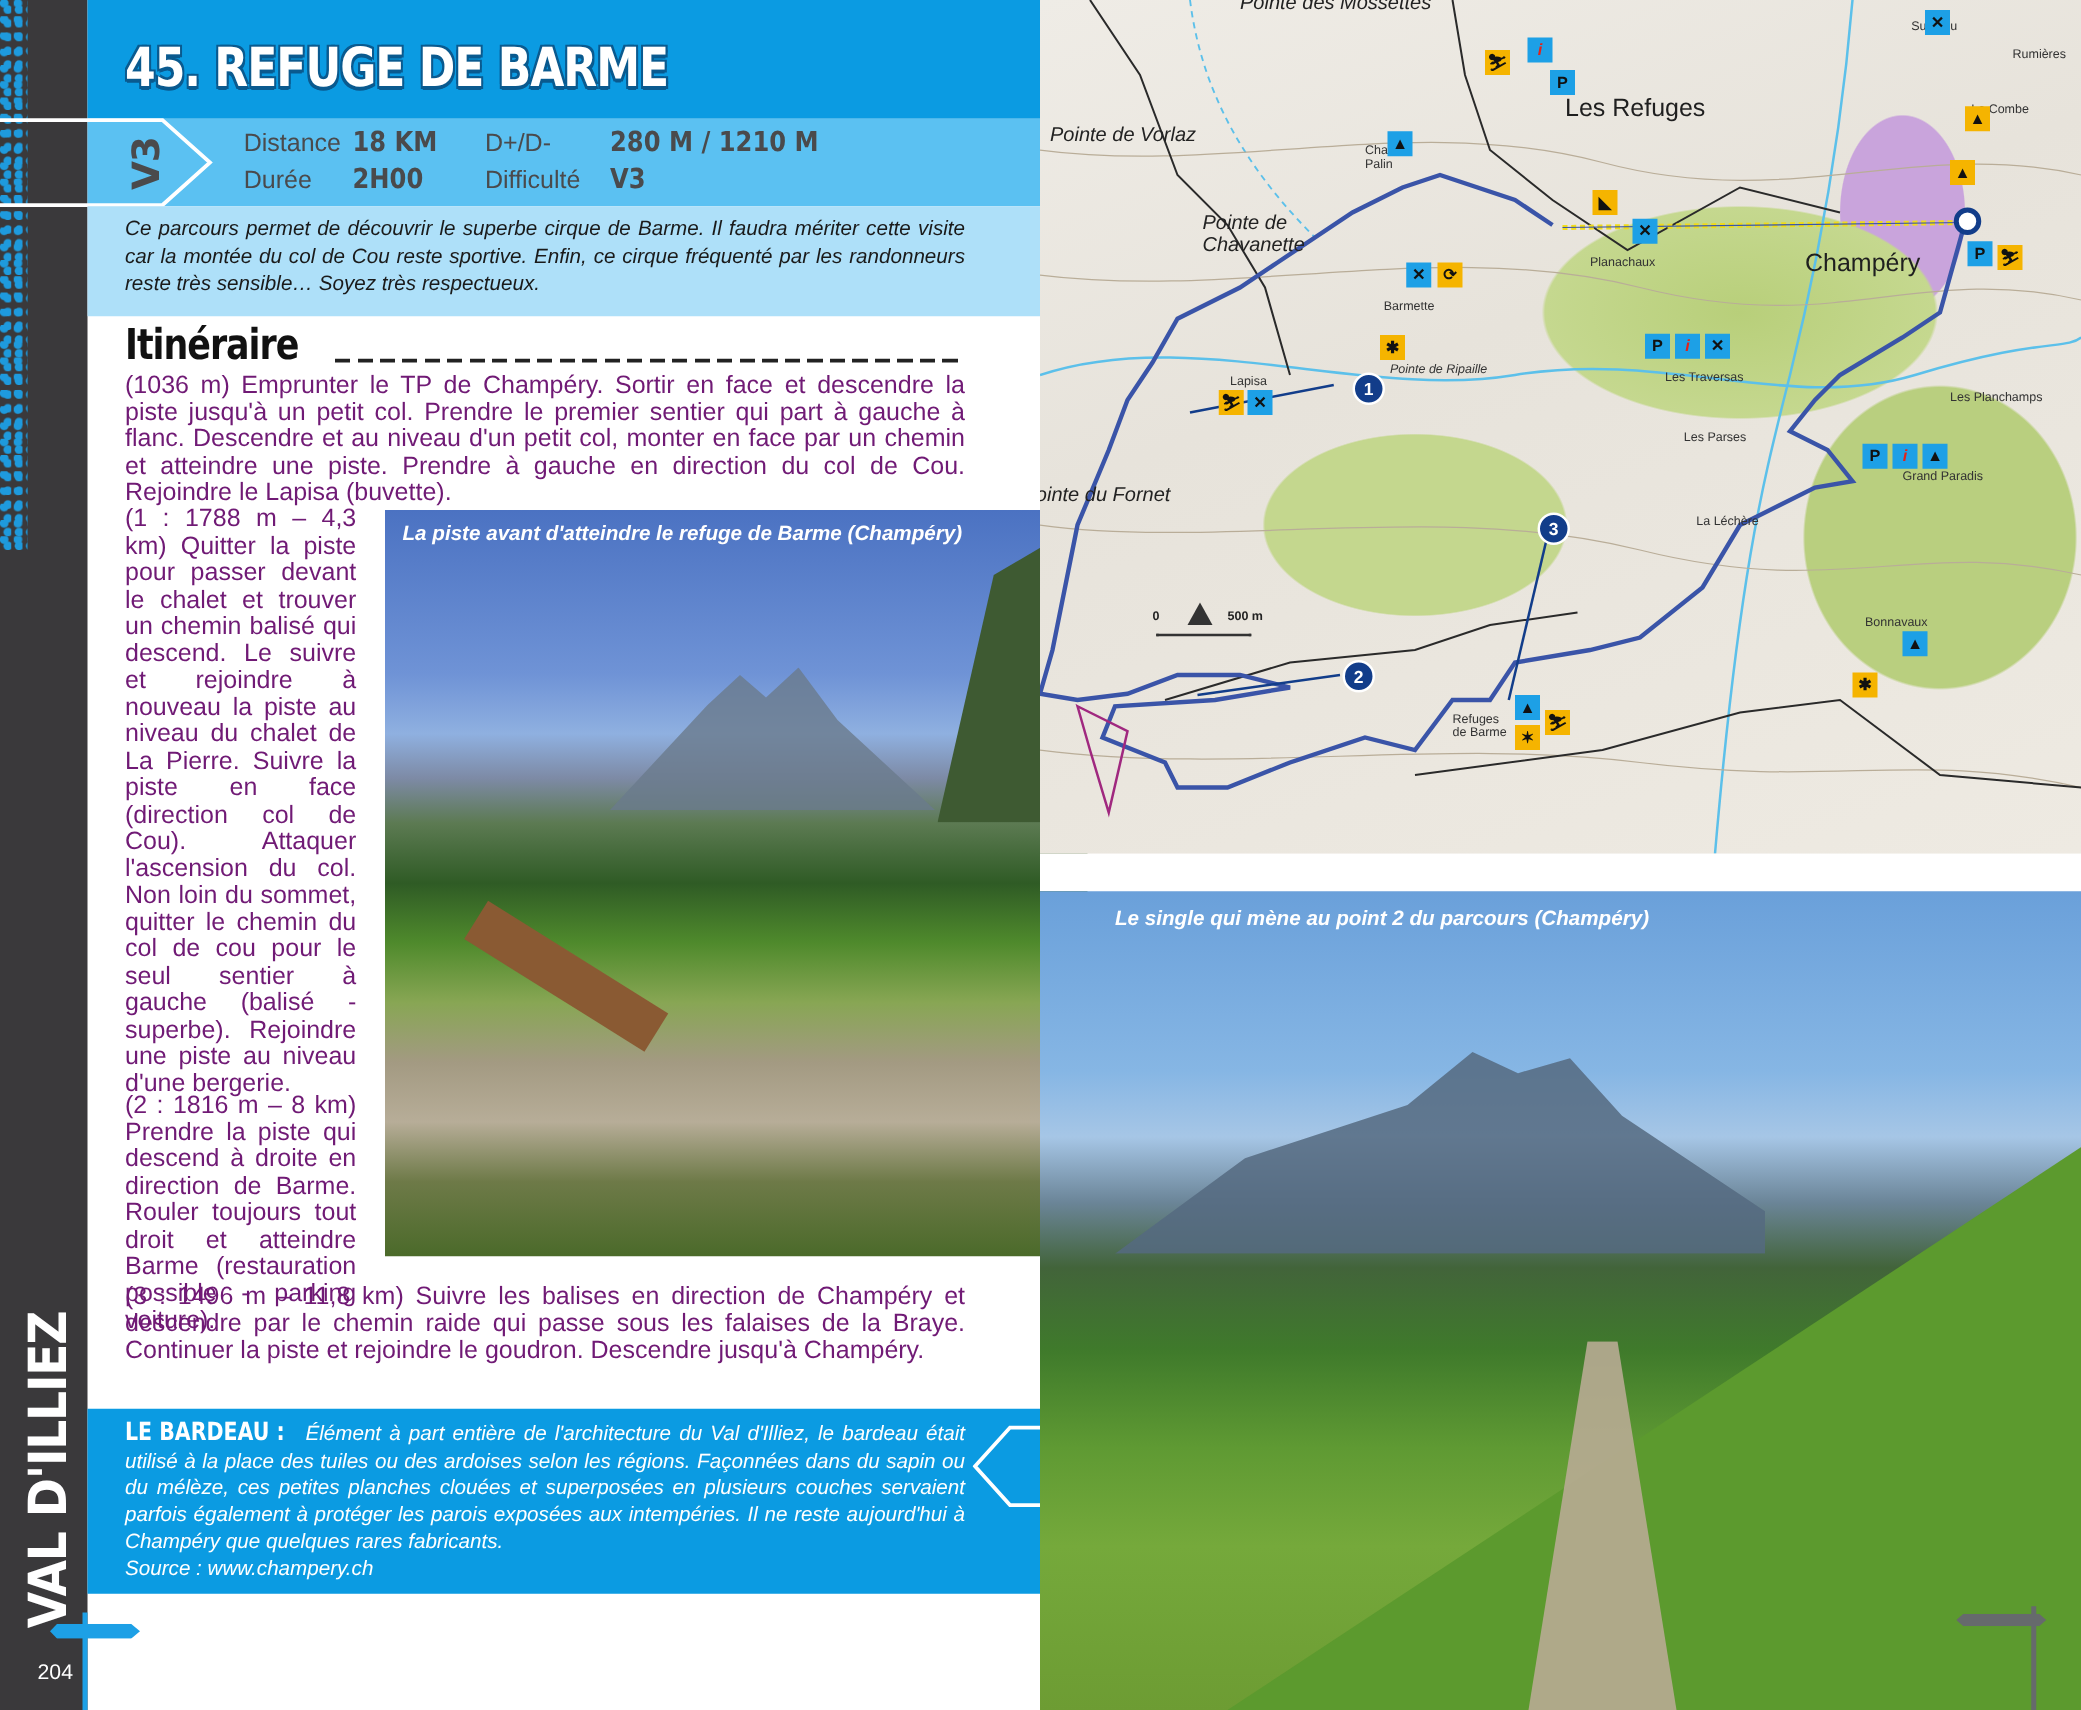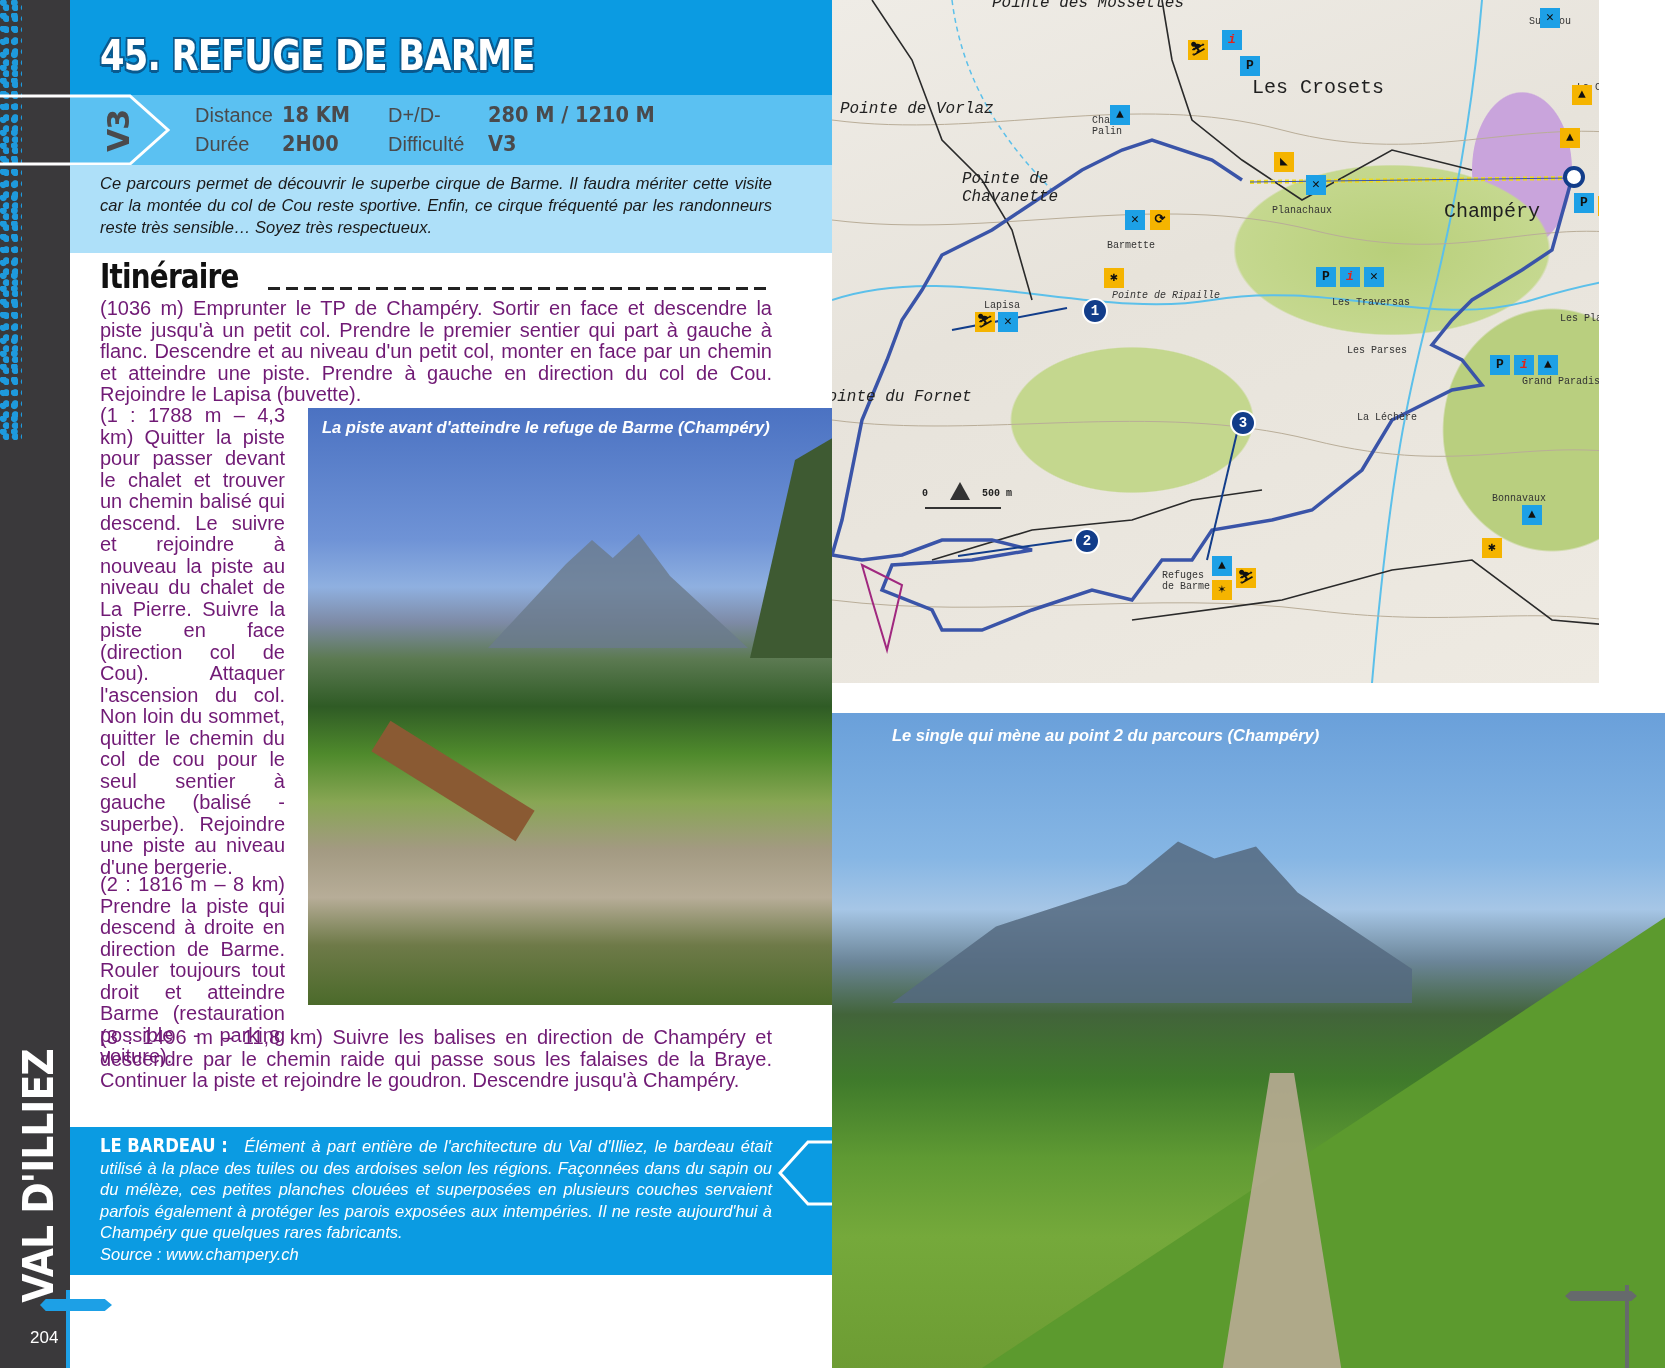--- a/index.html
+++ b/index.html
@@ -45,27 +45,27 @@
 
   
   .photo1 { position:absolute; left:308px; top:408px; width:562px; height:597px; overflow:hidden;
     background: linear-gradient(180deg, #4b72c2 0%, #6f93d6 22%, #8fb0e0 30%, #7d8aa5 36%, #5c7a52 42%, #2f5b25 50%, #4f8a2c 58%, #88a654 66%, #a39a82 74%, #b7ad98 82%, #6e7a48 90%, #4b6a2a 100%); }
   .photo1 .mtn { position:absolute; left:180px; top:120px; width:260px; height:120px; background:#6a7a8c; clip-path:polygon(0 100%, 30% 30%, 40% 10%, 48% 25%, 58% 5%, 70% 40%, 100% 100%); opacity:.8; }
   .photo1 .cliff { position:absolute; right:0; top:30px; width:150px; height:220px; background:#3e5a32; clip-path:polygon(20% 100%, 50% 10%, 75% 0, 100% 10%, 100% 100%); }
   .photo1 .bench { position:absolute; left:60px; top:355px; width:170px; height:36px; background:#8a5a33; transform:rotate(32deg); }
   .photo-caption { position:absolute; color:#ffffff; font-weight:bold; font-style:italic; font-size:16.5px; white-space:nowrap; }
   .cap1 { left:14px; top:10px; }
 
-  .map { position:absolute; left:832px; top:0; width:767px; height:683px; overflow:hidden;
+  .map { position:absolute; left:832px; top:0; width:833px; height:683px; overflow:hidden;
     background:
       radial-gradient(ellipse 260px 140px at 560px 250px, #b8cf7a 0%, #c5d88f 60%, transparent 61%),
       radial-gradient(ellipse 200px 120px at 300px 420px, #c4d78e 0%, #c4d78e 60%, transparent 61%),
       radial-gradient(ellipse 180px 200px at 720px 430px, #b9cf7f 0%, #b9cf7f 60%, transparent 61%),
       radial-gradient(ellipse 90px 140px at 690px 170px, #c9a4dc 0%, #c9a4dc 55%, transparent 56%),
-      linear-gradient(160deg, #efece6 0%, #e7e3db 40%, #eeeae2 100%); font-family: Liberation Mono, monospace; }
+      linear-gradient(160deg, #efece6 0%, #e7e3db 40%, #eeeae2 100%); }
   .map svg { position:absolute; left:0; top:0; }
   .map-label { position:absolute; color:#222; white-space:nowrap; font-style:italic; }
   .map-label.big { font-size:20px; font-style:normal; color:#1f1f1f; }
   .map-label.med { font-size:16px; }
   .map-label.sm { font-size:10px; font-style:normal; color:#333; }
   .map-marker { position:absolute; width:22px; height:22px; border-radius:50%; background:#123d8a; color:#fff; font-weight:bold; font-size:14px; text-align:center; line-height:22px; border:2px solid #fff; }
   .map-icon { position:absolute; width:20px; height:20px; font-size:13px; font-weight:bold; text-align:center; line-height:20px; color:#111; }
   .map-icon.blue { background:#1da0e6; }
   .map-icon.yellow { background:#f5b400; }
   .map-icon.red-i { background:#1da0e6; color:#e2231a; font-style:italic; }
@@ -165,21 +165,21 @@
     <line x1="126" y1="556" x2="240" y2="540" stroke="#123d8a" stroke-width="2"></line>
     <line x1="375" y1="560" x2="408" y2="420" stroke="#123d8a" stroke-width="2"></line>
 
     <path d="M30,565 L70,585 L55,650 L40,600 Z" fill="none" stroke="#a0287f" stroke-width="2"></path>
   </svg>
 
   <div class="map-label med" style="left:160px;top:-6px;">Pointe des Mossettes</div>
   <div class="map-label med" style="left:8px;top:100px;">Pointe de Vorlaz</div>
   <div class="map-label med" style="left:130px;top:170px;width:90px;white-space:normal;line-height:18px;">Pointe de Chavanette</div>
   <div class="map-label med" style="left:-14px;top:388px;">Pointe du Fornet</div>
-  <div class="map-label big" style="left:420px;top:76px;">Les Crosets</div>
+  <div class="map-label big" style="left:420px;top:76px;">Les Refuges</div>
   <div class="map-label big" style="left:612px;top:200px;">Champéry</div>
 
   <div class="map-label sm" style="left:260px;top:115px;width:40px;white-space:normal;">Chaux Palin</div>
   <div class="map-label sm" style="left:440px;top:205px;">Planachaux</div>
   <div class="map-label sm" style="left:152px;top:300px;">Lapisa</div>
   <div class="map-label sm" style="left:275px;top:240px;">Barmette</div>
   <div class="map-label sm" style="left:280px;top:290px;font-style:italic;">Pointe de Ripaille</div>
   <div class="map-label sm" style="left:500px;top:297px;">Les Traversas</div>
   <div class="map-label sm" style="left:515px;top:345px;">Les Parses</div>
   <div class="map-label sm" style="left:525px;top:412px;">La Léchère</div>

